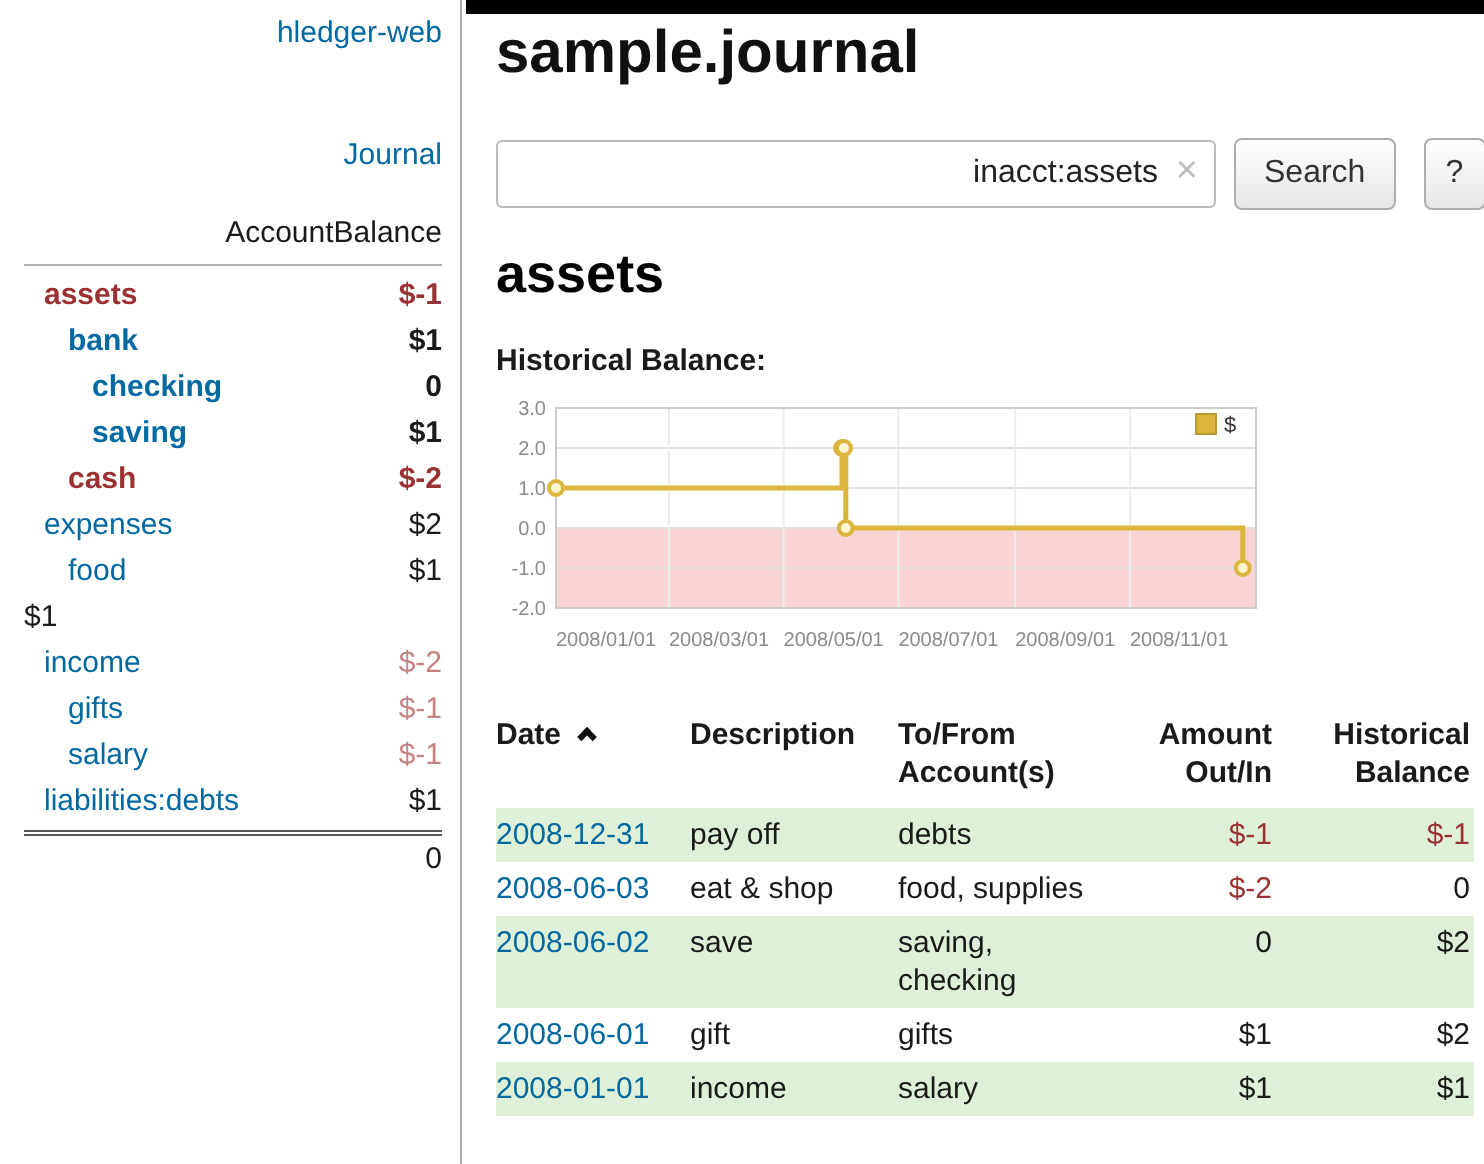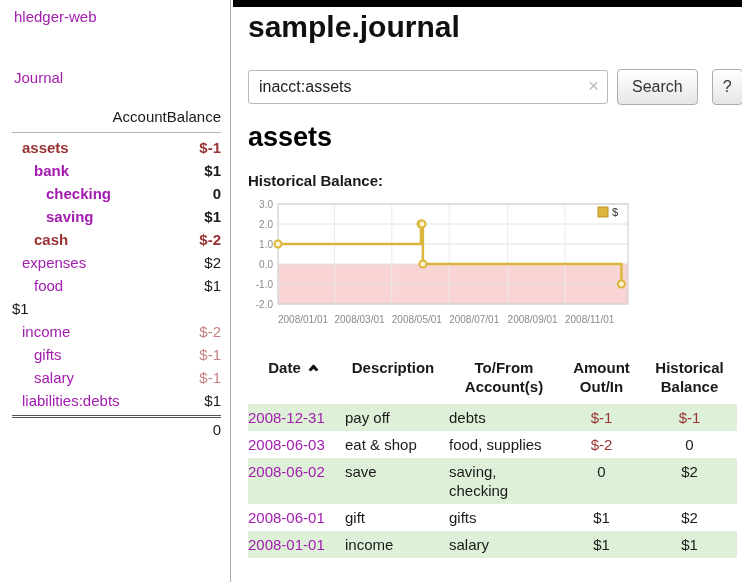--- a/index.html
+++ b/index.html
@@ -2,21 +2,21 @@
 <html><head>
 <meta charset="utf-8">
 <style>
   * { margin:0; padding:0; box-sizing:border-box; }
   html,body { background:#fff; }
   body {
     width:742px; height:582px; position:relative; overflow:hidden;
     font-family:"Liberation Sans","DejaVu Sans",sans-serif; color:#1a1a1a;
   }
   a { text-decoration:none; cursor:pointer; }
-  .plink { color:#a21caf; }
+  .plink { color:#0369a1;text-align:right; }
 
   
   .sidebar {
     position:absolute; left:0; top:0; width:231px; height:582px;
     border-right:1px solid #a9a9a9; padding:8px 9px 0 12px;
   }
   .brand { display:block; font-size:15px; margin-left:2px; }
   .nav-journal { display:block; font-size:15px; margin:44px 0 0 2px; }
   .accounts { margin-top:22px; }
   .acct-header {
@@ -41,21 +41,21 @@
   
   .main { position:absolute; left:231px; top:0; width:511px; height:438px; }
   .topbar { position:absolute; left:2px; top:0; width:509px; height:7px; background:#000; }
   .title { position:absolute; left:17px; top:10px; font-size:30px; color:#101010; }
 
   .search-row { position:absolute; left:17px; top:69px; display:flex; align-items:center; }
   .search-wrap { position:relative; }
   .search-input {
     width:360px; height:34px; border:1px solid #b9b9b9; border-radius:3px;
     font-size:16px; padding:0 28px 0 10px; color:#222;
-    font-family:"Liberation Sans","DejaVu Sans",sans-serif; outline:none;
+    font-family:"Liberation Sans","DejaVu Sans",sans-serif; outline:none;text-align:right;
   }
   .clear-x {
     position:absolute; right:9px; top:5px; font-size:19px; color:#bcbcbc;
     cursor:pointer; line-height:22px;
   }
   .btn {
     height:36px; margin-left:9px; padding:0 14px; font-size:16px; color:#333;
     background:linear-gradient(#ffffff,#e6e6e6); border:1px solid #adadad;
     border-radius:4px; cursor:pointer;
     font-family:"Liberation Sans","DejaVu Sans",sans-serif;
@@ -68,23 +68,23 @@
   .chart { position:absolute; left:15px; top:198px; width:392px; height:128px; }
   .xlabels { position:relative; height:14px; }
   .xlabel {
     position:absolute; top:0; width:55px; overflow:hidden; white-space:nowrap;
     font-size:10px; color:#8a8a8a;
   }
 
   
   .register { position:absolute; left:17px; top:356px; }
   table { border-collapse:collapse; width:489px; font-size:15px; }
-  th { font-weight:bold; text-align:center; vertical-align:top; padding:2px 8px 8px 0; line-height:19px; }
+  th { font-weight:bold; text-align:left; vertical-align:top; padding:2px 8px 8px 0; line-height:19px; }
   td { vertical-align:top; padding:4px 8px 4px 0; line-height:19px; }
-  .r { text-align:center; }
+  .r { text-align:right; }
   th:last-child, td:last-child { padding-right:2px; }
   tbody tr:nth-child(odd) { background:#dff0d8; }
   td.neg { color:#9a3233; }
   .chev {
     display:inline-block; width:7px; height:7px;
     border-left:3px solid #111; border-top:3px solid #111;
     transform:rotate(45deg); margin-left:9px;
   }
 </style>
 </head>

